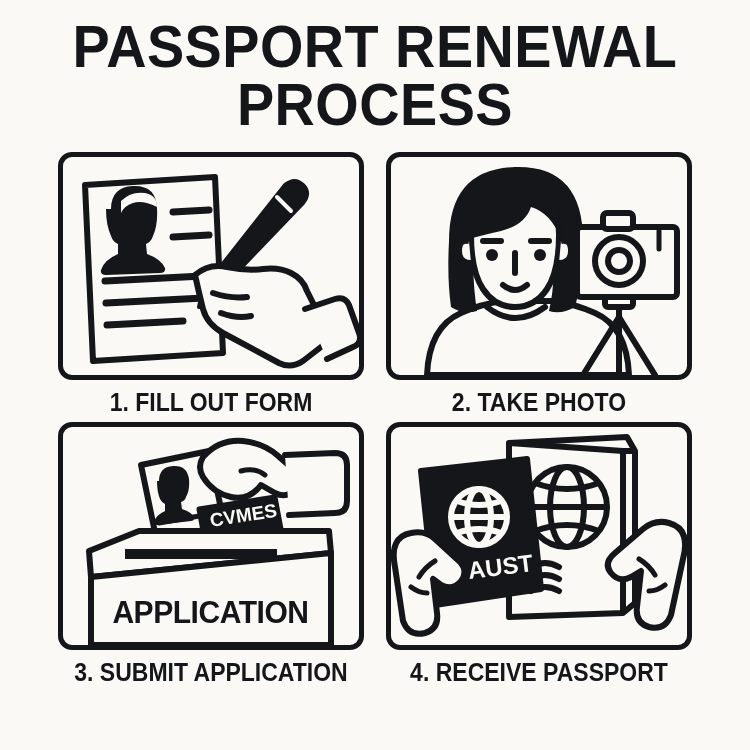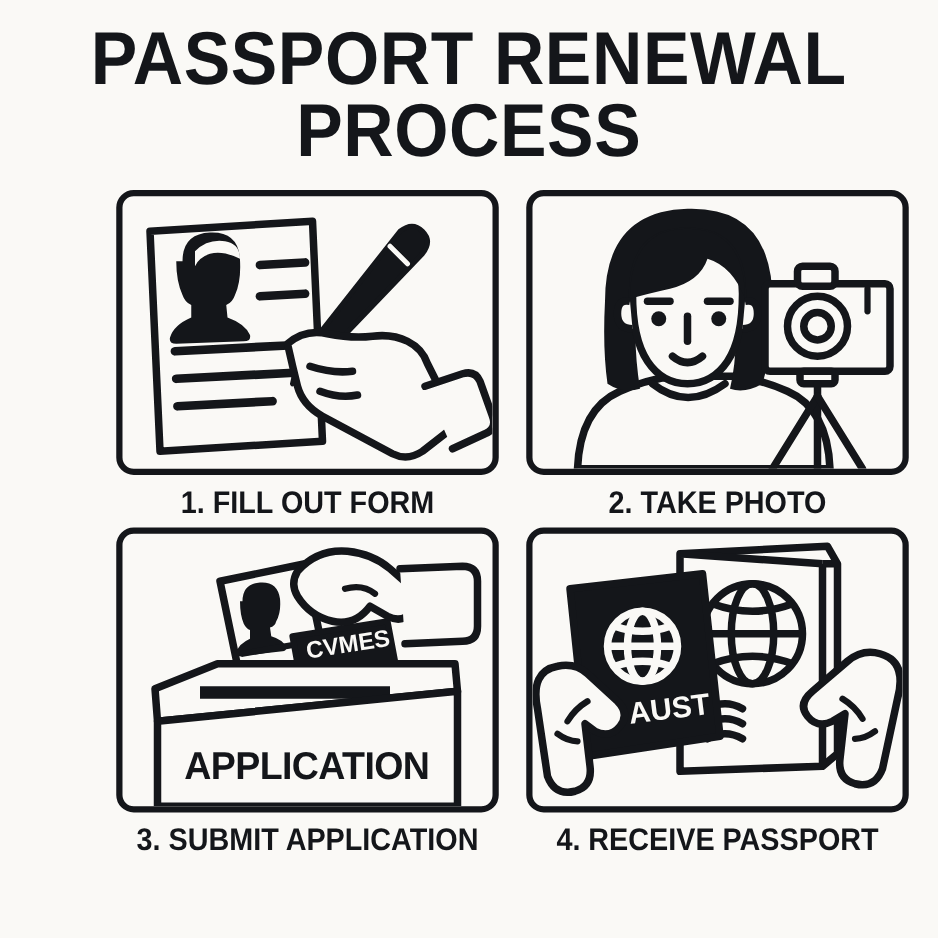--- a/index.html
+++ b/index.html
@@ -28,21 +28,21 @@
   .title .l2{display:block;}
 
   .grid{
     position:absolute;left:58px;top:152px;
     width:634px;height:570px;
     display:grid;
     grid-template-columns:306px 306px;
     grid-template-rows:262px 262px;
     column-gap:22px;row-gap:8px;
   }
-  .cell{position:relative;width:306px;margin-left:35px;}
+  .cell{position:relative;width:306px;}
   .panel{
     position:relative;
     width:306px;height:228px;
     border:5px solid #14161a;
     border-radius:14px;
     box-sizing:border-box;
     overflow:hidden;
     background:#faf9f6;
   }
   .panel svg{display:block;width:100%;height:100%;}

